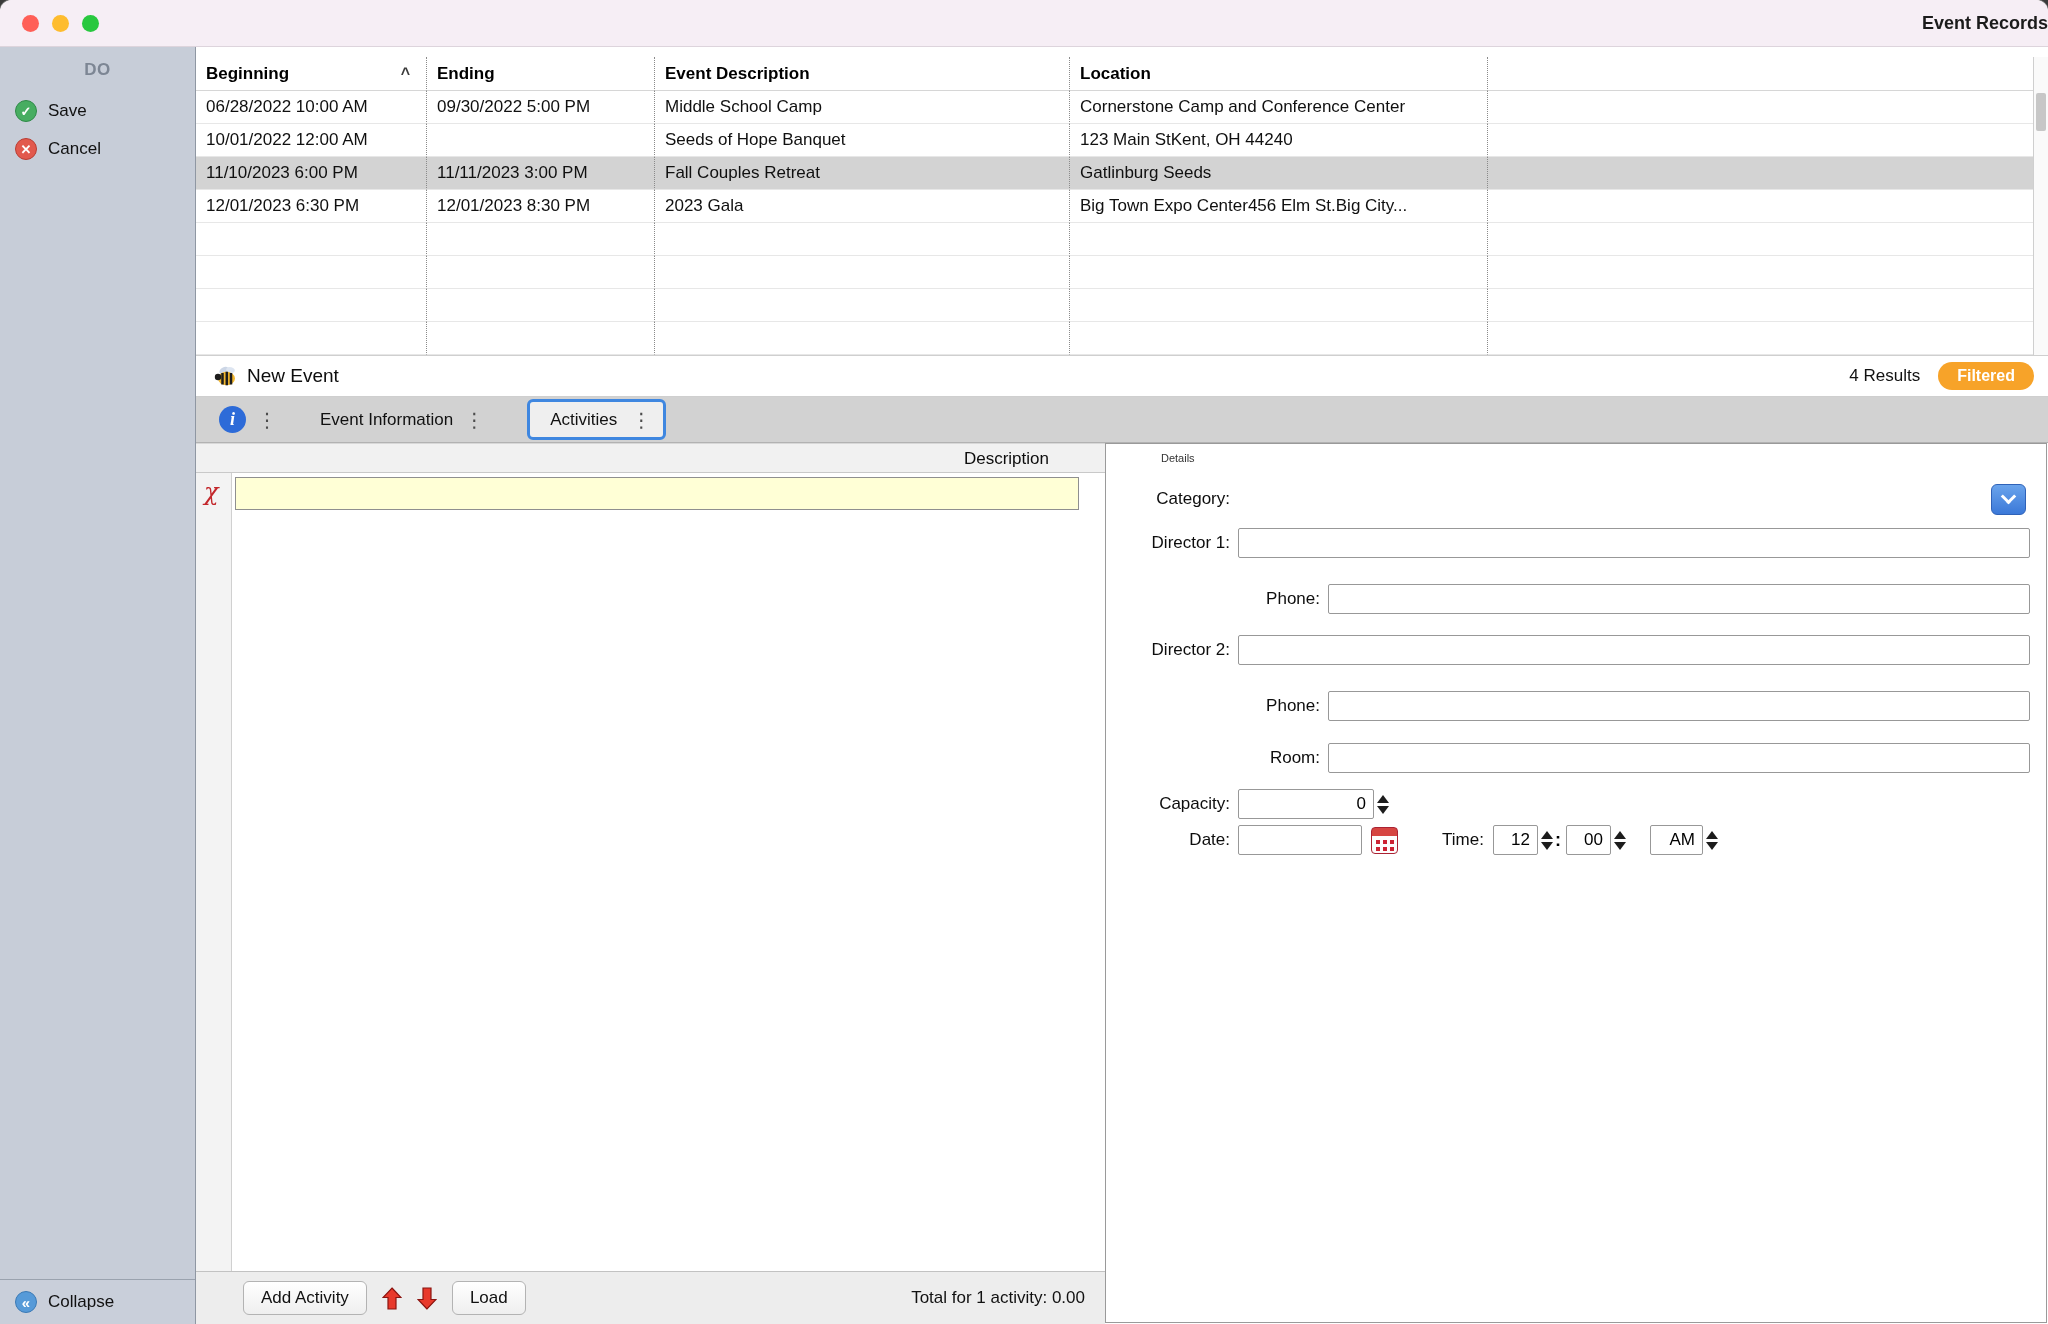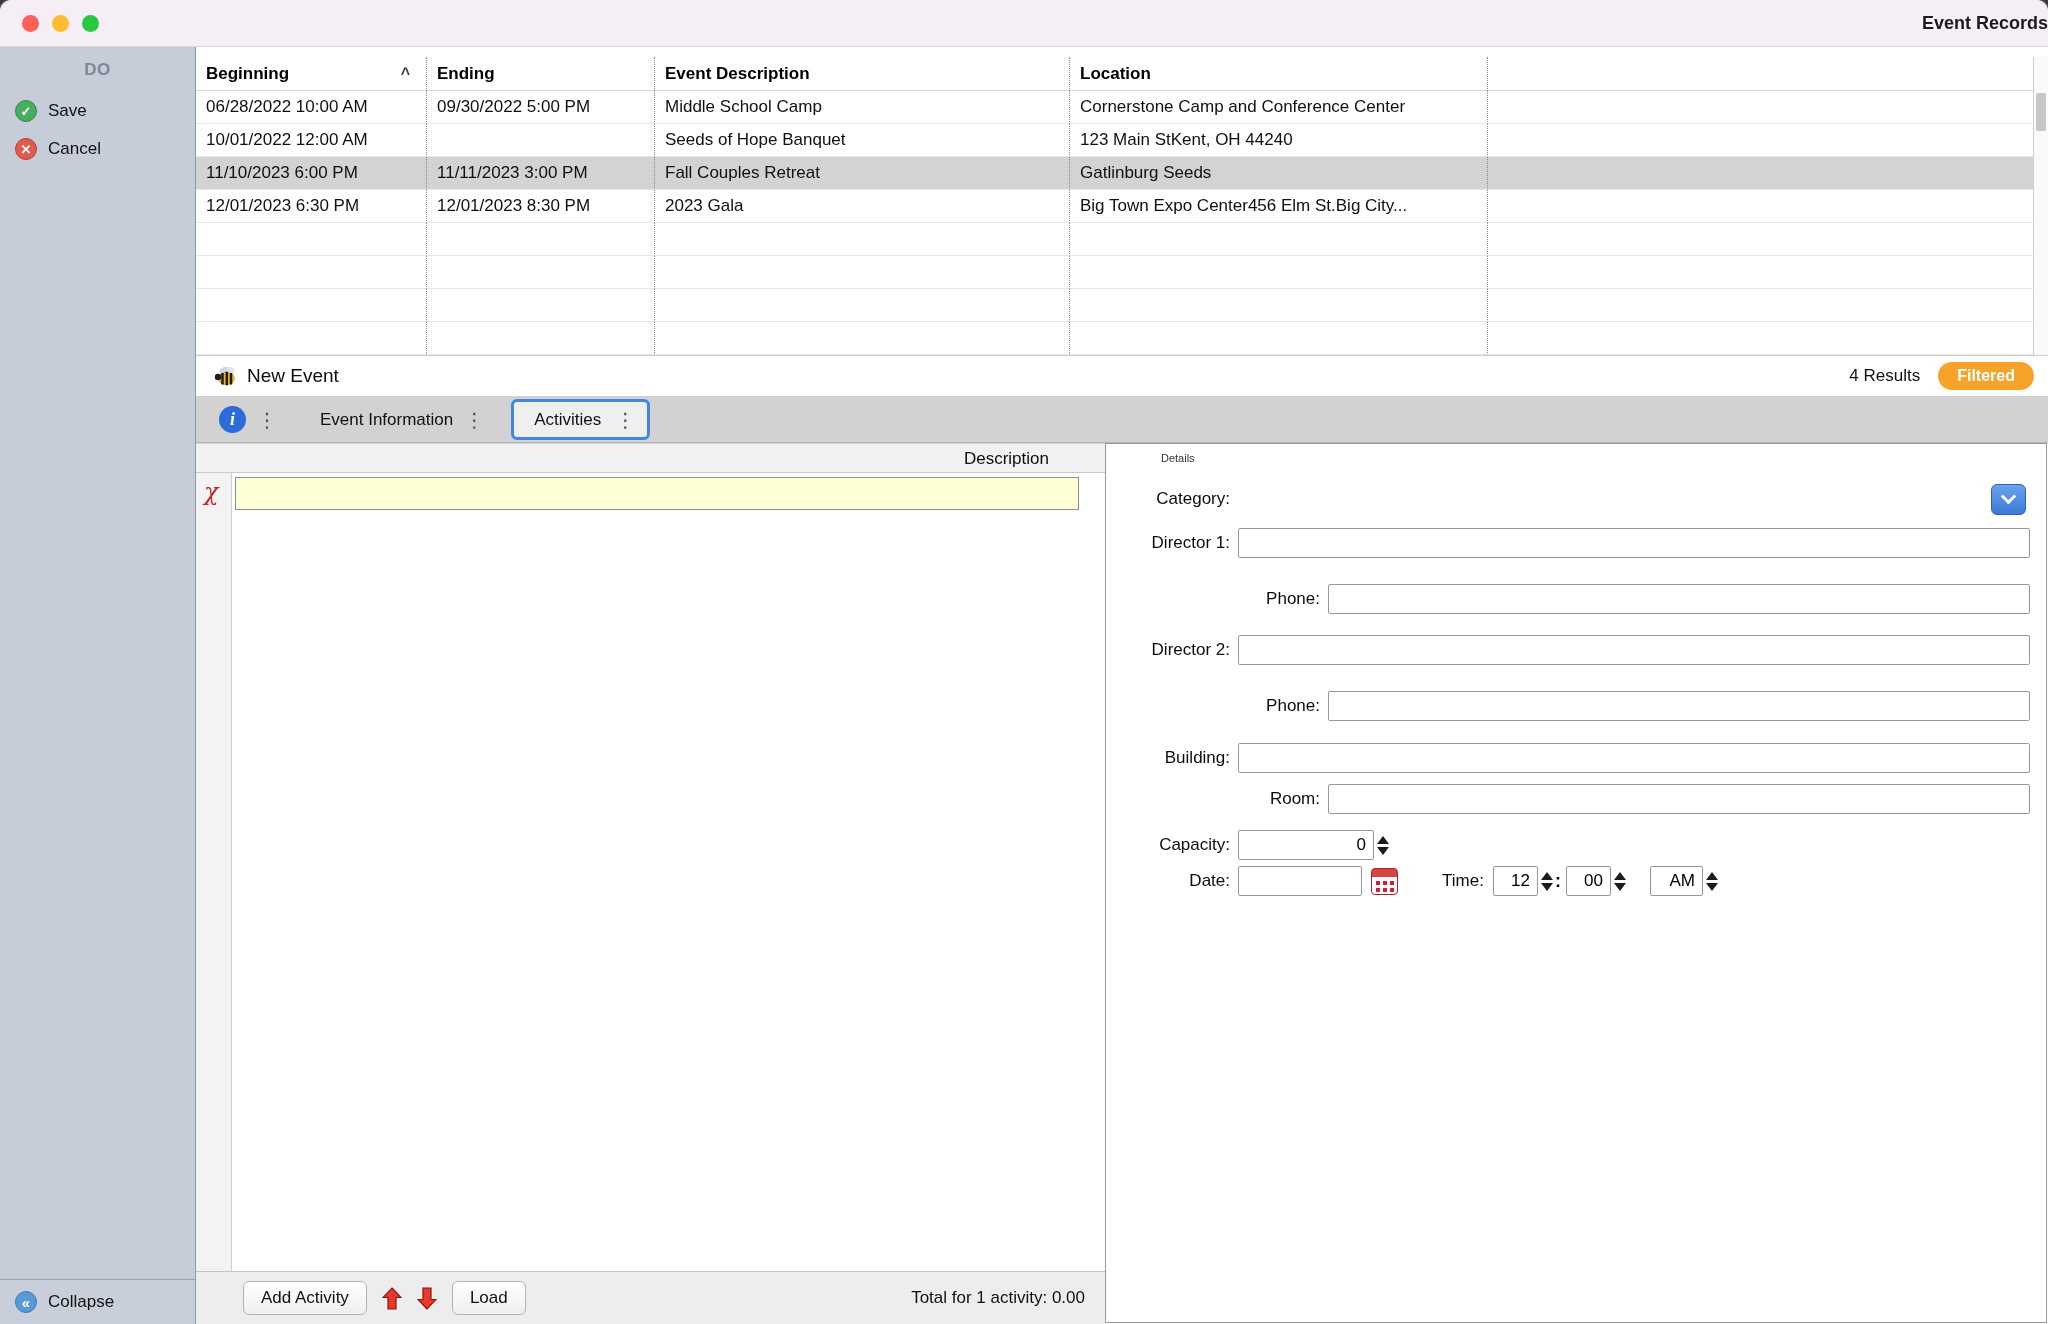--- a/index.html
+++ b/index.html
@@ -69,21 +69,21 @@
               padding:5px 19px; border-radius:15px; }
 
   
   .tabbar { height:46px; background:#d2d2d2; border-bottom:1px solid #b2b2b2;
             display:flex; align-items:center; padding-left:23px; }
   .info-icon { width:27px; height:27px; border-radius:50%; background:#2d6bd8; color:#fff;
                display:flex; align-items:center; justify-content:center; font-size:18px;
                font-family:"Liberation Serif", serif; font-style:italic; font-weight:bold; }
   .dots { color:#4c4c4c; font-size:20px; margin:0 11px; line-height:1; }
   .tab-plain { margin-left:32px; font-size:17px; color:#111; }
-  .tab-active { margin-left:16px; background:#efefef; border:3px solid #3f87e0; border-radius:6px;
+  .tab-active { margin-left:32px; background:#efefef; border:3px solid #3f87e0; border-radius:6px;
                 height:41px; display:flex; align-items:center; padding:0 4px 0 20px; }
   .tab-active .tab-label { font-size:17px; color:#111; }
   .tab-active .dots { margin:0 8px 0 14px; }
 
   
   .content { flex:1; display:flex; position:relative; min-height:0; background:#fff; }
   .activities { width:909px; flex-shrink:0; display:flex; flex-direction:column; position:relative; }
   .act-header { height:30px; margin-top:0; background:#f1f1f1; border-top:1px solid #d8d8d8;
                 border-bottom:1px solid #c9c9c9; display:flex; }
   .act-header-label { flex:1; text-align:right; padding-right:56px; line-height:29px;
@@ -312,24 +312,20 @@
               <input class="dinput grow" style="">
             </div>
             <div class="drow mb9">
               <span class="dlabel">Director 2:</span>
               <input class="dinput grow" style="">
             </div>
             <div class="drow mb22">
               <span class="dlabel indent">Phone:</span>
               <input class="dinput grow" style="">
             </div>
-            <div class="drow mb11">
-              <span class="dlabel">Building:</span>
-              <input class="dinput grow" style="">
-            </div>
             <div class="drow mb16">
               <span class="dlabel indent">Room:</span>
               <input class="dinput grow" style="">
             </div>
             <div class="drow mb13">
               <span class="dlabel">Capacity:</span>
               <input class="dinput cap-input" value="0" style="">
               <span class="stepper">
                 <span class="st-up"></span>
                 <span class="st-down"></span>

